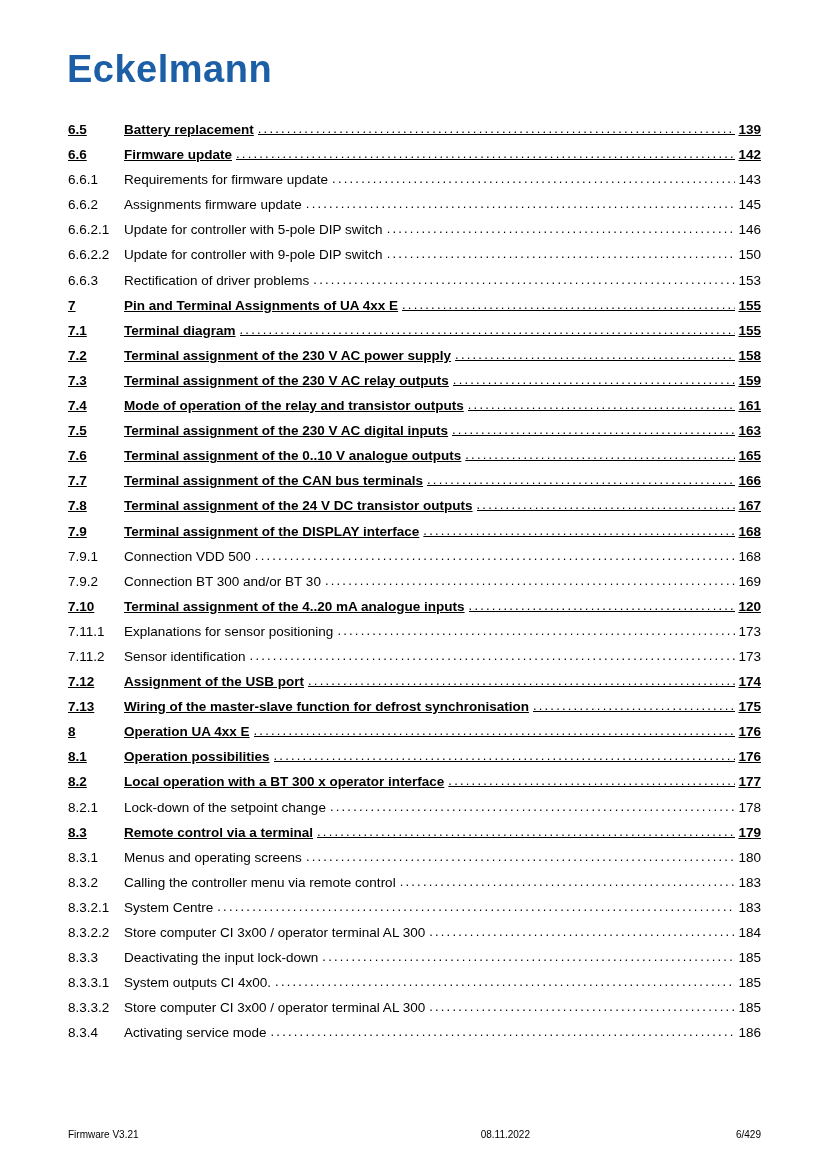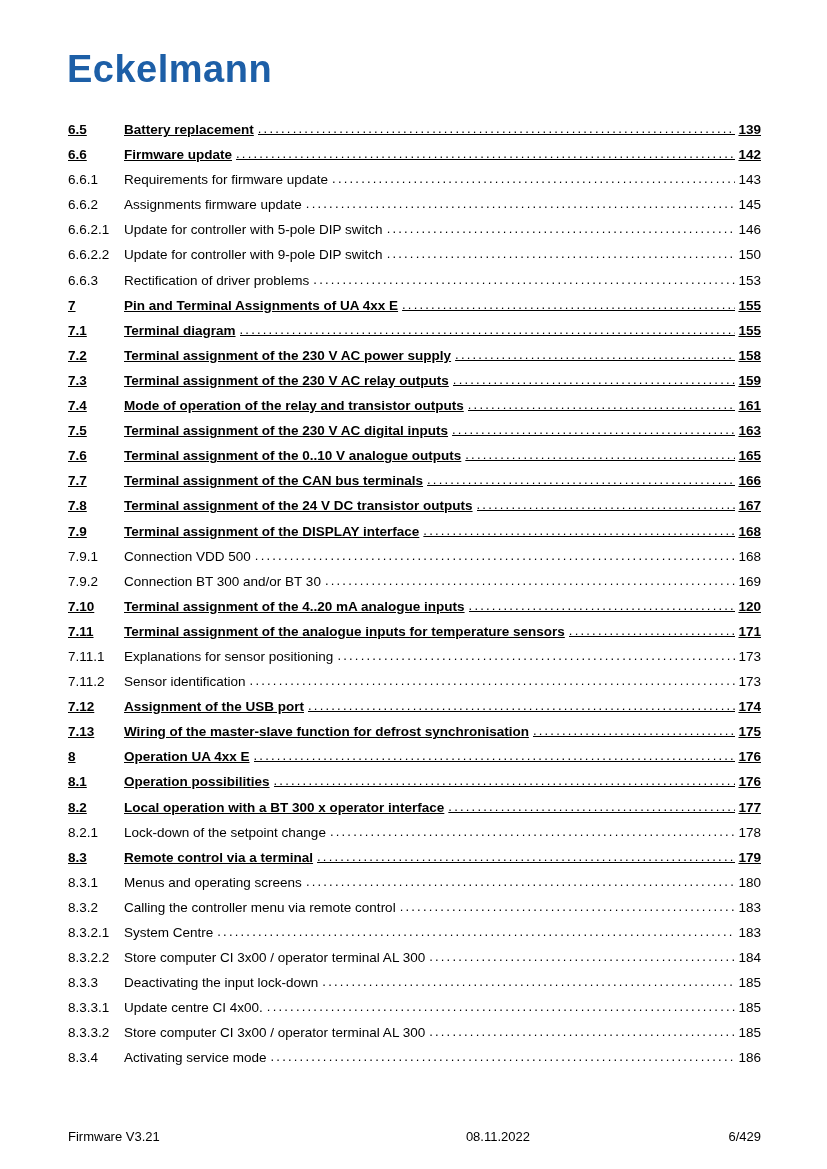--- a/index.html
+++ b/index.html
@@ -66,21 +66,21 @@
     padding-left: 3px;
     text-align: right;
   }
   .footer {
     position: absolute;
     left: 68px;
     top: 1117px;
     width: 693px;
     display: flex;
     align-items: baseline;
-    font-size: 13px;
+    font-size: 10px;
   }
   .footer .f-left  { flex: 1; text-align: left; }
   .footer .f-mid   { flex: 1; text-align: right; }
   .footer .f-right { flex: 1; text-align: right; }
 </style>
 </head>
 <body>
 
 <div class="page">
 
@@ -200,26 +200,20 @@
         <span class="toc-title">Connection BT 300 and/or BT 30</span>
         <span class="toc-dots"></span>
         <span class="toc-page">169</span>
       </div>
       <div class="toc-row bold">
         <span class="toc-num">7.10</span>
         <span class="toc-title">Terminal assignment of the 4..20 mA analogue inputs</span>
         <span class="toc-dots"></span>
         <span class="toc-page">120</span>
       </div>
-      <div class="toc-row bold">
-        <span class="toc-num">7.11</span>
-        <span class="toc-title">Terminal assignment of the analogue inputs for temperature sensors</span>
-        <span class="toc-dots"></span>
-        <span class="toc-page">171</span>
-      </div>
       <div class="toc-row">
         <span class="toc-num">7.11.1</span>
         <span class="toc-title">Explanations for sensor positioning</span>
         <span class="toc-dots"></span>
         <span class="toc-page">173</span>
       </div>
       <div class="toc-row">
         <span class="toc-num">7.11.2</span>
         <span class="toc-title">Sensor identification</span>
         <span class="toc-dots"></span>
@@ -292,21 +286,21 @@
         <span class="toc-page">184</span>
       </div>
       <div class="toc-row">
         <span class="toc-num">8.3.3</span>
         <span class="toc-title">Deactivating the input lock-down</span>
         <span class="toc-dots"></span>
         <span class="toc-page">185</span>
       </div>
       <div class="toc-row">
         <span class="toc-num">8.3.3.1</span>
-        <span class="toc-title">Update centre CI 4x00.</span>
+        <span class="toc-title">System outputs CI 4x00.</span>
         <span class="toc-dots"></span>
         <span class="toc-page">185</span>
       </div>
       <div class="toc-row">
         <span class="toc-num">8.3.3.2</span>
         <span class="toc-title">Store computer CI 3x00 / operator terminal AL 300</span>
         <span class="toc-dots"></span>
         <span class="toc-page">185</span>
       </div>
       <div class="toc-row">

